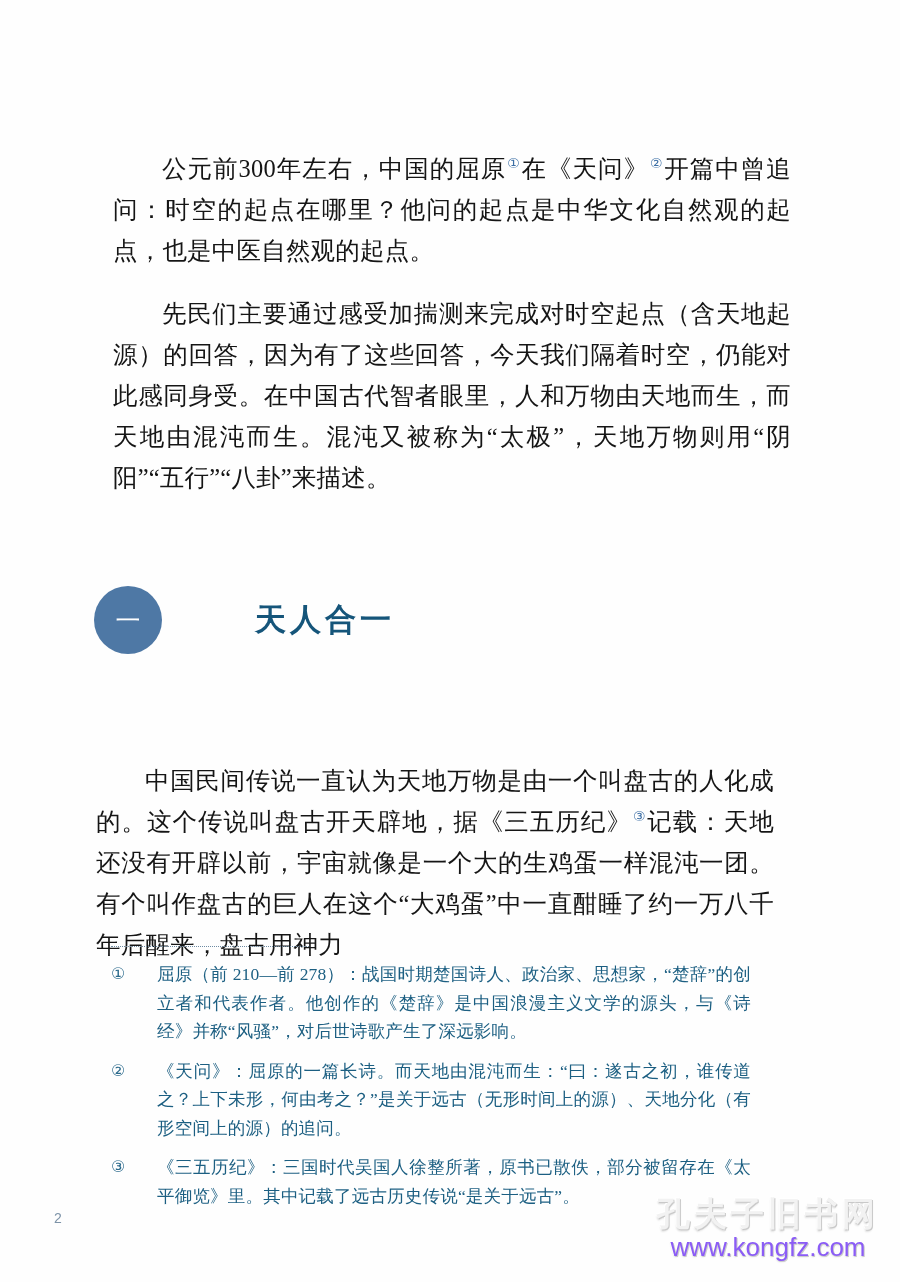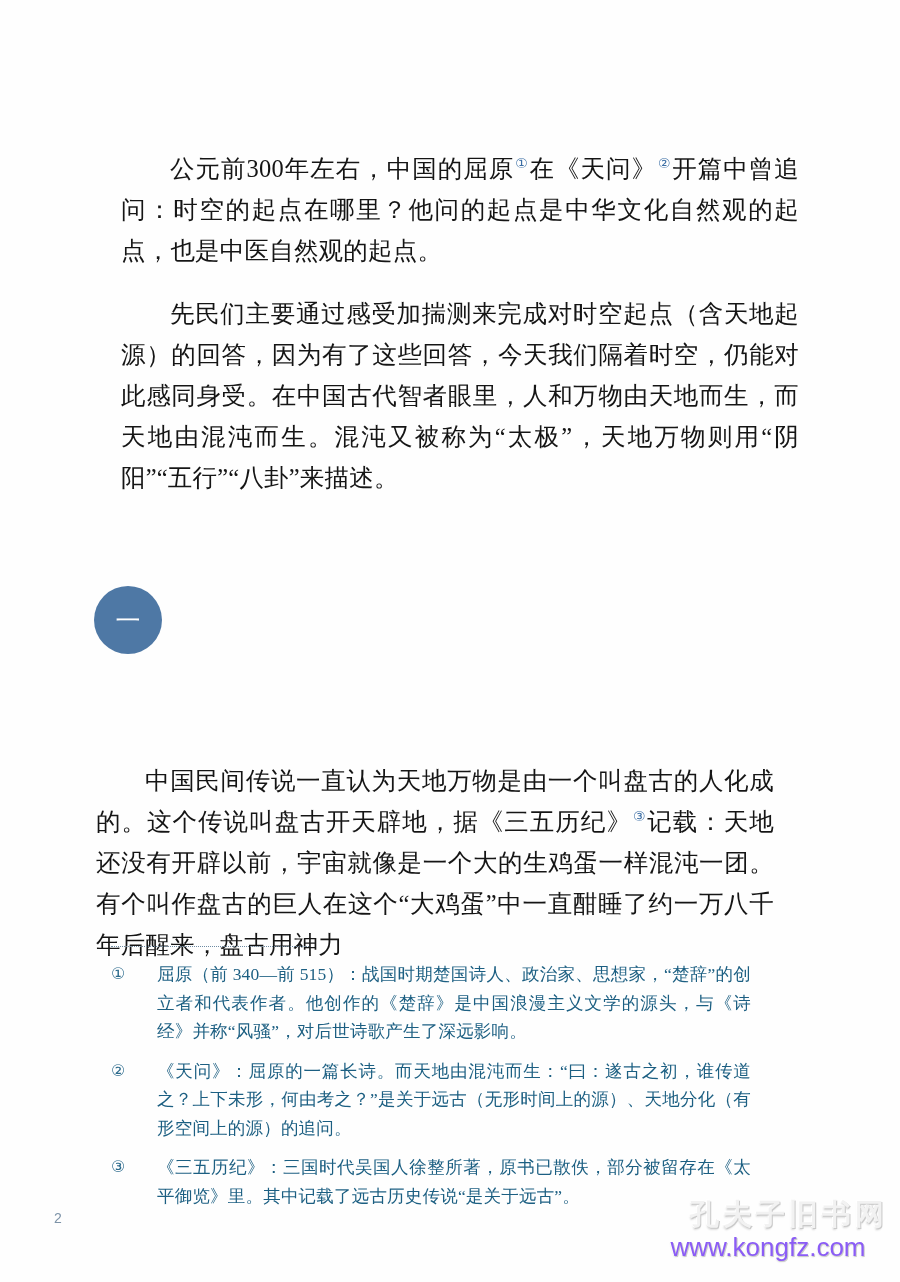--- a/index.html
+++ b/index.html
@@ -21,21 +21,20 @@
     inset: 0;
     background: #fefefe;
   }
 
   
   .body-block {
     position: absolute;
     left: 113px;
     top: 148px;
     width: 678px;
-    margin-left: 8px;
   }
   p.para {
     margin: 0 0 22px 0;
     font-size: 24.5px;
     line-height: 41px;
     text-align: justify;
     text-justify: inter-ideograph;
     text-indent: 2em;
     color: #151515;
     font-family: "Liberation Serif", "DejaVu Serif", serif;
@@ -158,29 +157,28 @@
   .watermark {
     position: absolute;
     left: 648px;
     top: 1196px;
     width: 240px;
     text-align: center;
     user-select: none;
     pointer-events: none;
   }
   .wm-cn {
-    font-size: 29px;
+    font-size: 33px;
     letter-spacing: 4px;
     font-weight: bold;
     color: #f2f2f2;
     text-shadow: 1px 1px 0 #c9c9c9, -1px -1px 0 #ffffff, 0 2px 2px #d8d8d8;
     font-family: "Liberation Serif", "DejaVu Serif", serif;
     line-height: 36px;
     white-space: nowrap;
-    text-align: right;
   }
   .wm-url {
     font-size: 26px;
     letter-spacing: 0px;
     color: #8b5cf6;
     text-shadow: 1px 1px 0 #cccccc, -1px -1px 0 #ffffff, 0 1px 2px #dcdcdc;
     font-family: "Liberation Sans", sans-serif;
     line-height: 30px;
     white-space: nowrap;
   }
@@ -191,33 +189,34 @@
 <div class="page">
 
   <div class="body-block">
     <p class="para"><span>公元前300年左右，中国的屈原</span><sup class="fn-ref">①</sup><span>在《天问》</span><sup class="fn-ref">②</sup><span>开篇中曾追问：时空的起点在哪里？他问的起点是中华文化自然观的起点，也是中医自然观的起点。</span></p>
 
     <p class="para">先民们主要通过感受加揣测来完成对时空起点（含天地起源）的回答，因为有了这些回答，今天我们隔着时空，仍能对此感同身受。在中国古代智者眼里，人和万物由天地而生，而天地由混沌而生。混沌又被称为“太极”，天地万物则用“阴阳”“五行”“八卦”来描述。</p>
   </div>
 
   <div class="section-heading">
     <div class="badge-circle">一</div>
+    <div class="section-title">天人合一</div>
   </div>
 
 
   <div class="body-block-2">
     <p class="para"><span>中国民间传说一直认为天地万物是由一个叫盘古的人化成的。这个传说叫盘古开天辟地，据《三五历纪》</span><sup class="fn-ref">③</sup><span>记载：天地还没有开辟以前，宇宙就像是一个大的生鸡蛋一样混沌一团。有个叫作盘古的巨人在这个“大鸡蛋”中一直酣睡了约一万八千年后醒来，盘古用神力</span></p>
   </div>
 
   <div class="fn-rule"></div>
 
   <div class="footnotes">
     <div class="footnote">
       <span class="fn-marker">①</span>
-      <span class="fn-text">屈原（前 340—前 515）：战国时期楚国诗人、政治家、思想家，“楚辞”的创立者和代表作者。他创作的《楚辞》是中国浪漫主义文学的源头，与《诗经》并称“风骚”，对后世诗歌产生了深远影响。</span>
+      <span class="fn-text">屈原（前 210—前 278）：战国时期楚国诗人、政治家、思想家，“楚辞”的创立者和代表作者。他创作的《楚辞》是中国浪漫主义文学的源头，与《诗经》并称“风骚”，对后世诗歌产生了深远影响。</span>
     </div>
     <div class="footnote">
       <span class="fn-marker">②</span>
       <span class="fn-text">《天问》：屈原的一篇长诗。而天地由混沌而生：“曰：遂古之初，谁传道之？上下未形，何由考之？”是关于远古（无形时间上的源）、天地分化（有形空间上的源）的追问。</span>
     </div>
     <div class="footnote">
       <span class="fn-marker">③</span>
       <span class="fn-text">《三五历纪》：三国时代吴国人徐整所著，原书已散佚，部分被留存在《太平御览》里。其中记载了远古历史传说“是关于远古”。</span>
     </div>
   </div>

